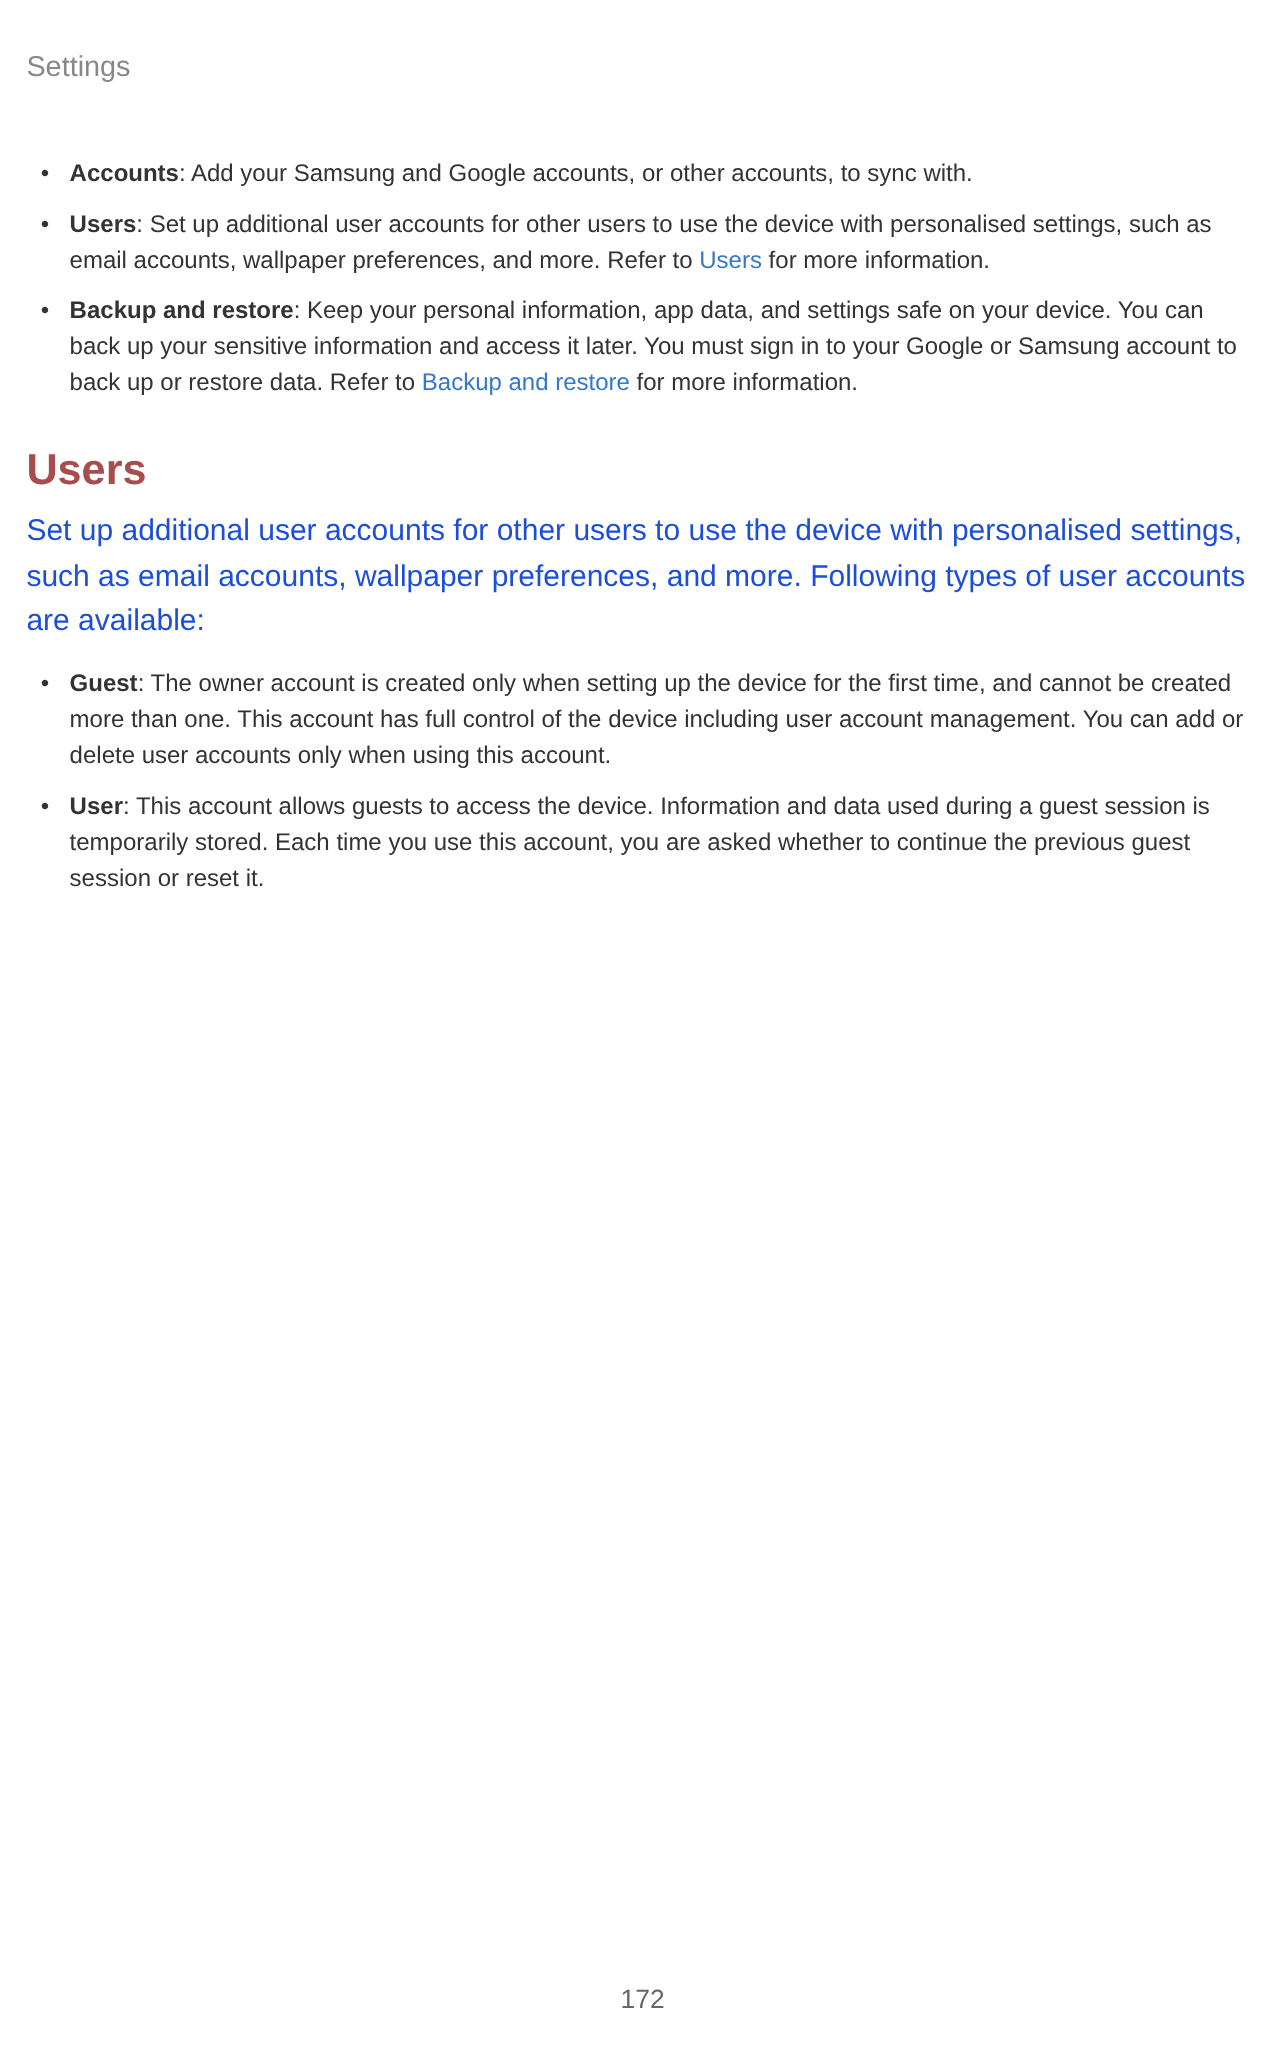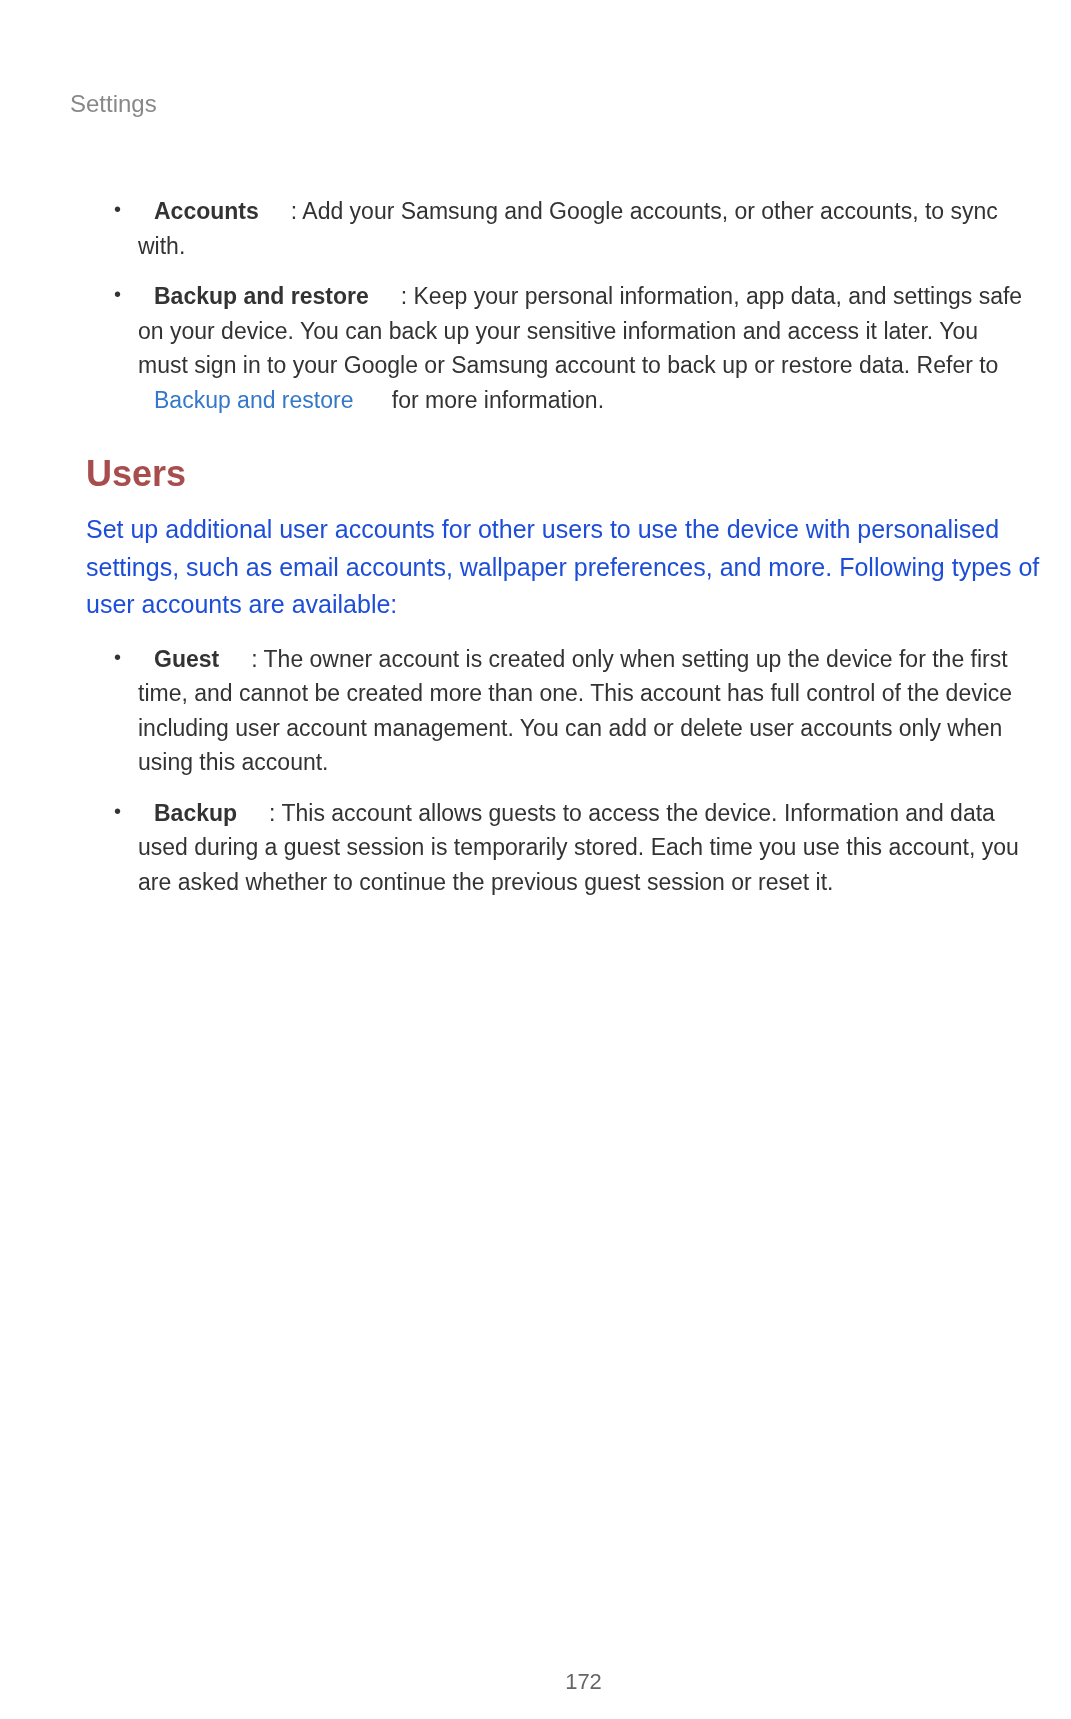--- a/index.html
+++ b/index.html
@@ -1,16 +1,16 @@
 <!DOCTYPE html>
 <html><head>
   <meta charset="utf-8">
   <style>
     * {
-      margin: 16px;
+      margin: 0;
       padding: 0;
       box-sizing: border-box;
     }
     body {
       font-family: -apple-system, BlinkMacSystemFont, "Segoe UI", Helvetica, Arial, sans-serif;
       background: #ffffff;
       width: 1071px;
       height: 1719px;
       position: relative;
       color: #333;
@@ -28,21 +28,21 @@
       top: 130px;
       left: 22px;
       right: 22px;
     }
     .bullet-list {
       list-style: none;
       padding-left: 36px;
     }
     .bullet-item {
       position: relative;
-      font-size: 23px;
+      font-size: 20px;
       line-height: 1.5;
       color: #333;
       margin-bottom: 12px;
     }
     .bullet-item::before {
       content: "•";
       position: absolute;
       left: -24px;
       top: 0;
       font-size: 20px;
@@ -81,30 +81,33 @@
 <body>
 
 <div class="page-header">Settings</div>
 
 <div class="content">
   <ul class="bullet-list">
     <li class="bullet-item">
       <span class="bold-label">Accounts</span><span>: Add your Samsung and Google accounts, or other accounts, to sync with.</span>
     </li>
     <li class="bullet-item">
+      <span class="bold-label">Users</span><span>: Set up additional user accounts for other users to use the device with personalised settings, such as email accounts, wallpaper preferences, and more. Refer to </span><span class="link">Users</span><span> for more information.</span>
+    </li>
+    <li class="bullet-item">
       <span class="bold-label">Backup and restore</span><span>: Keep your personal information, app data, and settings safe on your device. You can back up your sensitive information and access it later. You must sign in to your Google or Samsung account to back up or restore data. Refer to </span><span class="link">Backup and restore</span><span> for more information.</span>
     </li>
   </ul>
 
   <h2 class="section-heading">Users</h2>
   <p class="section-intro">Set up additional user accounts for other users to use the device with personalised settings, such as email accounts, wallpaper preferences, and more. Following types of user accounts are available:</p>
 
   <ul class="bullet-list">
     <li class="bullet-item">
       <span class="bold-label">Guest</span><span>: The owner account is created only when setting up the device for the first time, and cannot be created more than one. This account has full control of the device including user account management. You can add or delete user accounts only when using this account.</span>
     </li>
     <li class="bullet-item">
-      <span class="bold-label">Backup</span><span>: This account allows guests to access the device. Information and data used during a guest session is temporarily stored. Each time you use this account, you are asked whether to continue the previous guest session or reset it.</span>
+      <span class="bold-label">User</span><span>: This account allows guests to access the device. Information and data used during a guest session is temporarily stored. Each time you use this account, you are asked whether to continue the previous guest session or reset it.</span>
     </li>
   </ul>
 </div>
 
 <div class="page-number">172</div>
 
 </body></html>

